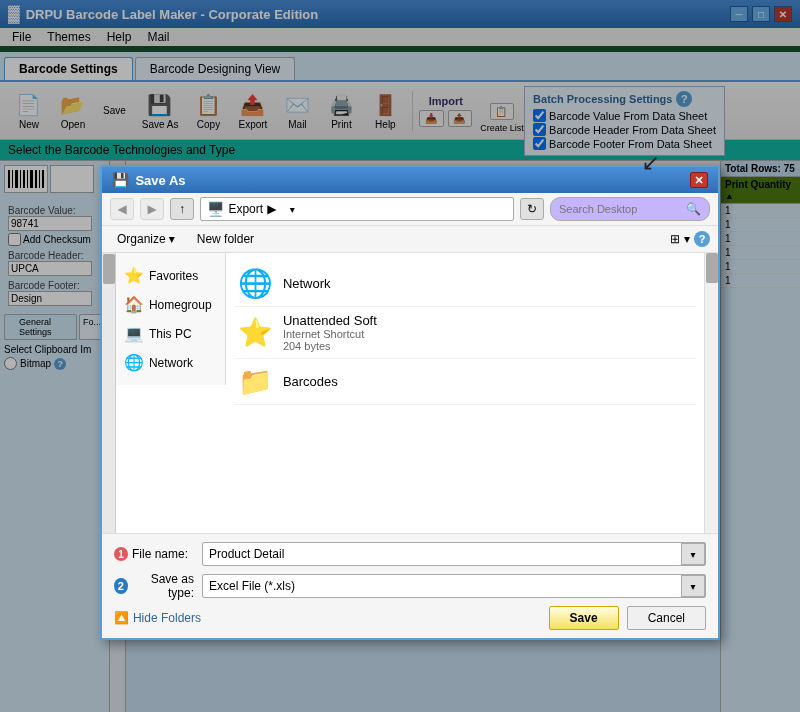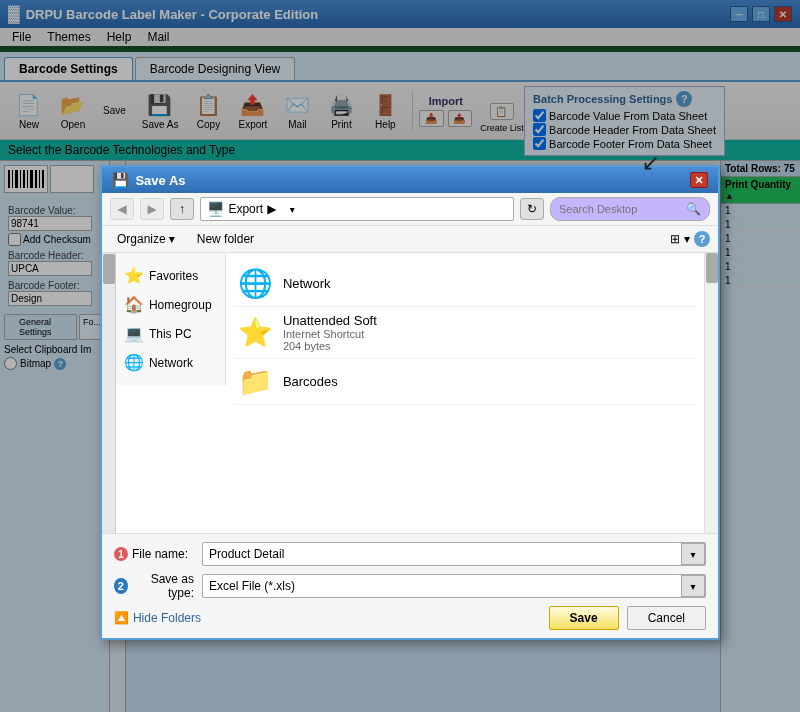--- a/index.html
+++ b/index.html
@@ -664,21 +664,21 @@
       <div class="barcode-number">9 87412 40141 3</div>
       <div class="barcode-label">Designed using DRPU Software</div>
     </div>
   </div>
 
   <div class="right-panel">
     <div class="right-panel-header">
       <span>Total Rows:</span>
       <span>75</span>
     </div>
-    <div class="right-panel-header" style="background:#22c55e;">
+    <div class="right-panel-header" style="background:#4d7c0f;">
       <span>Print Quantity</span>
       <span style="font-size:9px;">▲</span>
     </div>
     <div>
       <div class="right-panel-row">
           <span>1</span>
         </div>
       <div class="right-panel-row">
           <span>1</span>
         </div>

